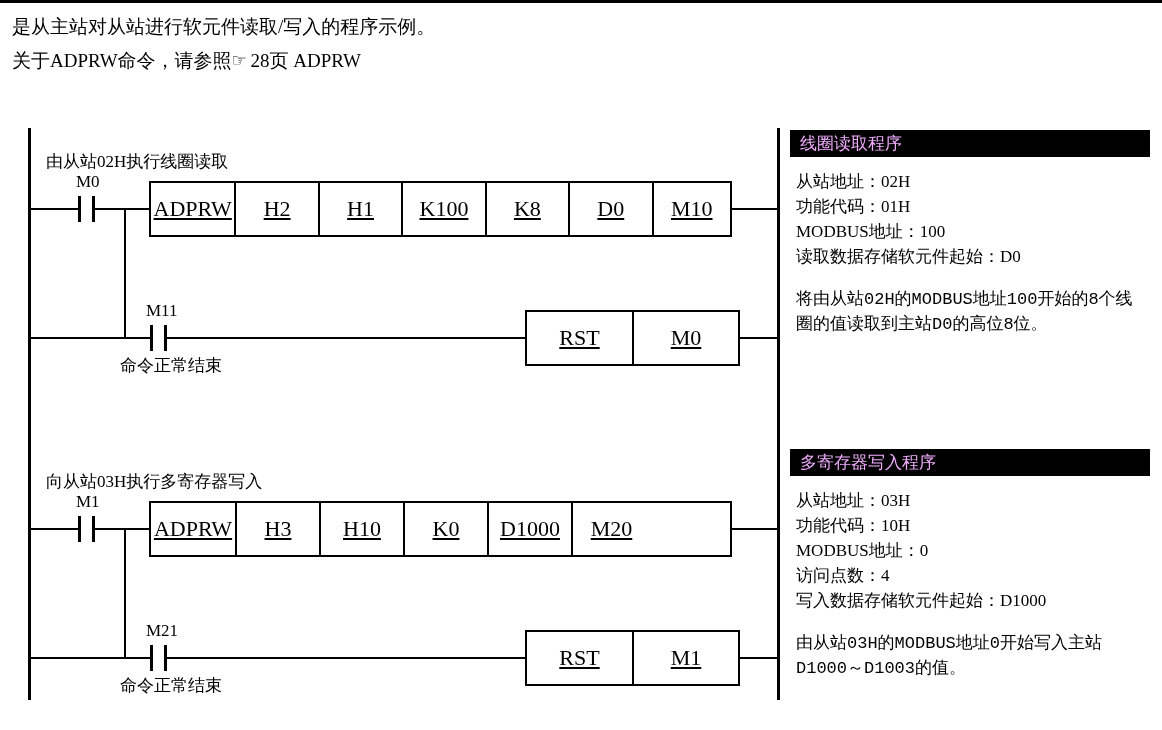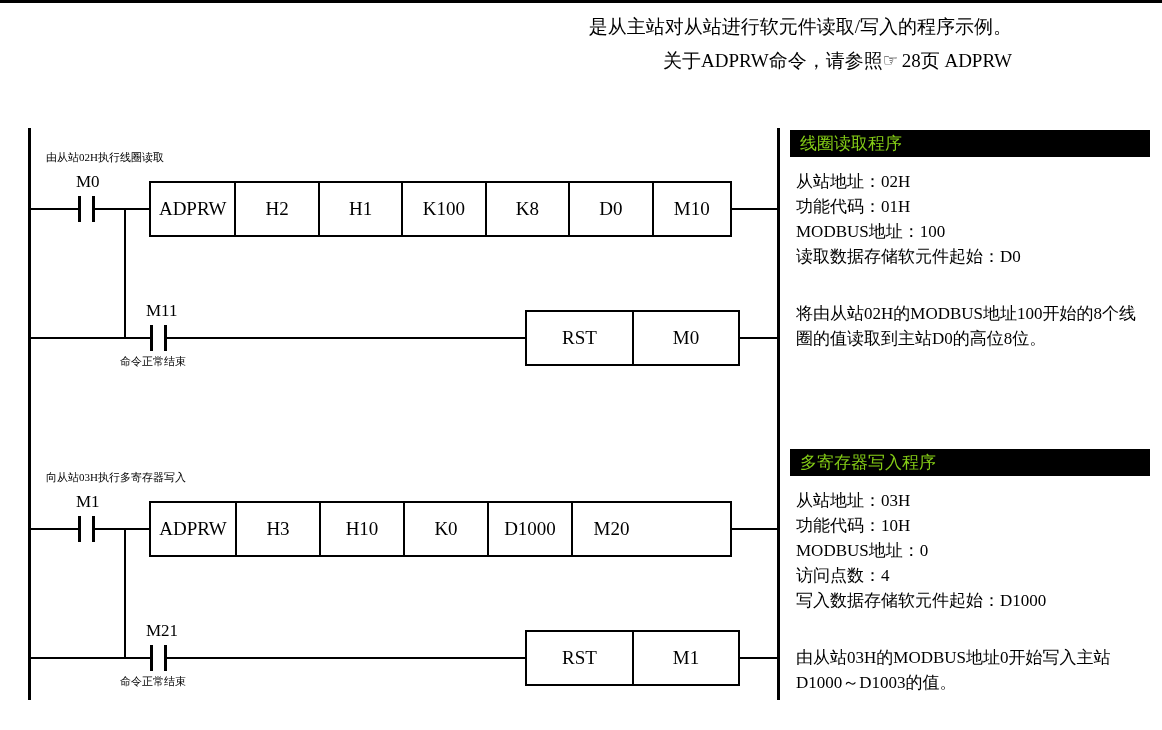--- a/index.html
+++ b/index.html
@@ -21,21 +21,20 @@
     top: 0;
     width: 1162px;
     height: 3px;
     background: #000000;
   }
   .intro {
     position: absolute;
     left: 12px;
     top: 14px;
     width: 1000px;
-    text-align: right;
   }
   .intro p {
     margin: 0 0 8px 0;
     font-size: 19px;
     line-height: 26px;
     white-space: nowrap;
   }
   .ref-icon {
     display: inline-block;
     font-size: 17px;
@@ -61,39 +60,40 @@
   .rail-right {
     position: absolute;
     left: 757px;
     top: 0;
     width: 3px;
     height: 572px;
     background: #000000;
   }
   .caption {
     position: absolute;
-    font-size: 11px;
+    font-size: 17px;
     white-space: nowrap;
   }
   
   .boxrow {
     position: absolute;
     display: flex;
     border: 2px solid #000;
     height: 56px;
     box-sizing: border-box;
     background: #fff;
   }
   .boxrow .cell {
     border-right: 2px solid #000;
     display: flex;
     align-items: center;
     justify-content: center;
-    font-size: 19px;
+    font-size: 22px;
     box-sizing: border-box;
+    text-decoration: underline;
   }
   .boxrow .cell:last-child {
     border-right: none;
   }
   
   .wire {
     position: absolute;
     height: 2px;
     background: #000;
   }
@@ -120,39 +120,40 @@
     font-size: 17px;
     white-space: nowrap;
   }
   
   .panel {
     position: absolute;
     width: 360px;
   }
   .panel-title {
     background: #000000;
-    color: #84cc16;
+    color: #f0abfc;
     font-size: 17px;
     padding: 3px 10px;
     box-sizing: border-box;
     height: 27px;
     display: flex;
     align-items: center;
   }
   .panel-body {
     padding: 12px 6px 0 6px;
     font-size: 17px;
     line-height: 25px;
   }
   .panel-body .line {
     white-space: nowrap;
   }
   .panel-body .para {
-    margin-top: 32px;
+    margin-top: 18px;
     line-height: 25px;
+    font-family: Liberation Mono, monospace;
   }
 </style>
 </head>
 <body>
 
 <div class="top-rule"></div>
 
 <div class="intro">
   <p>是从主站对从站进行软元件读取/写入的程序示例。</p>
   <p><span>关于ADPRW命令，请参照</span><span class="ref-icon">☞</span> <span>28页  ADPRW</span></p>

